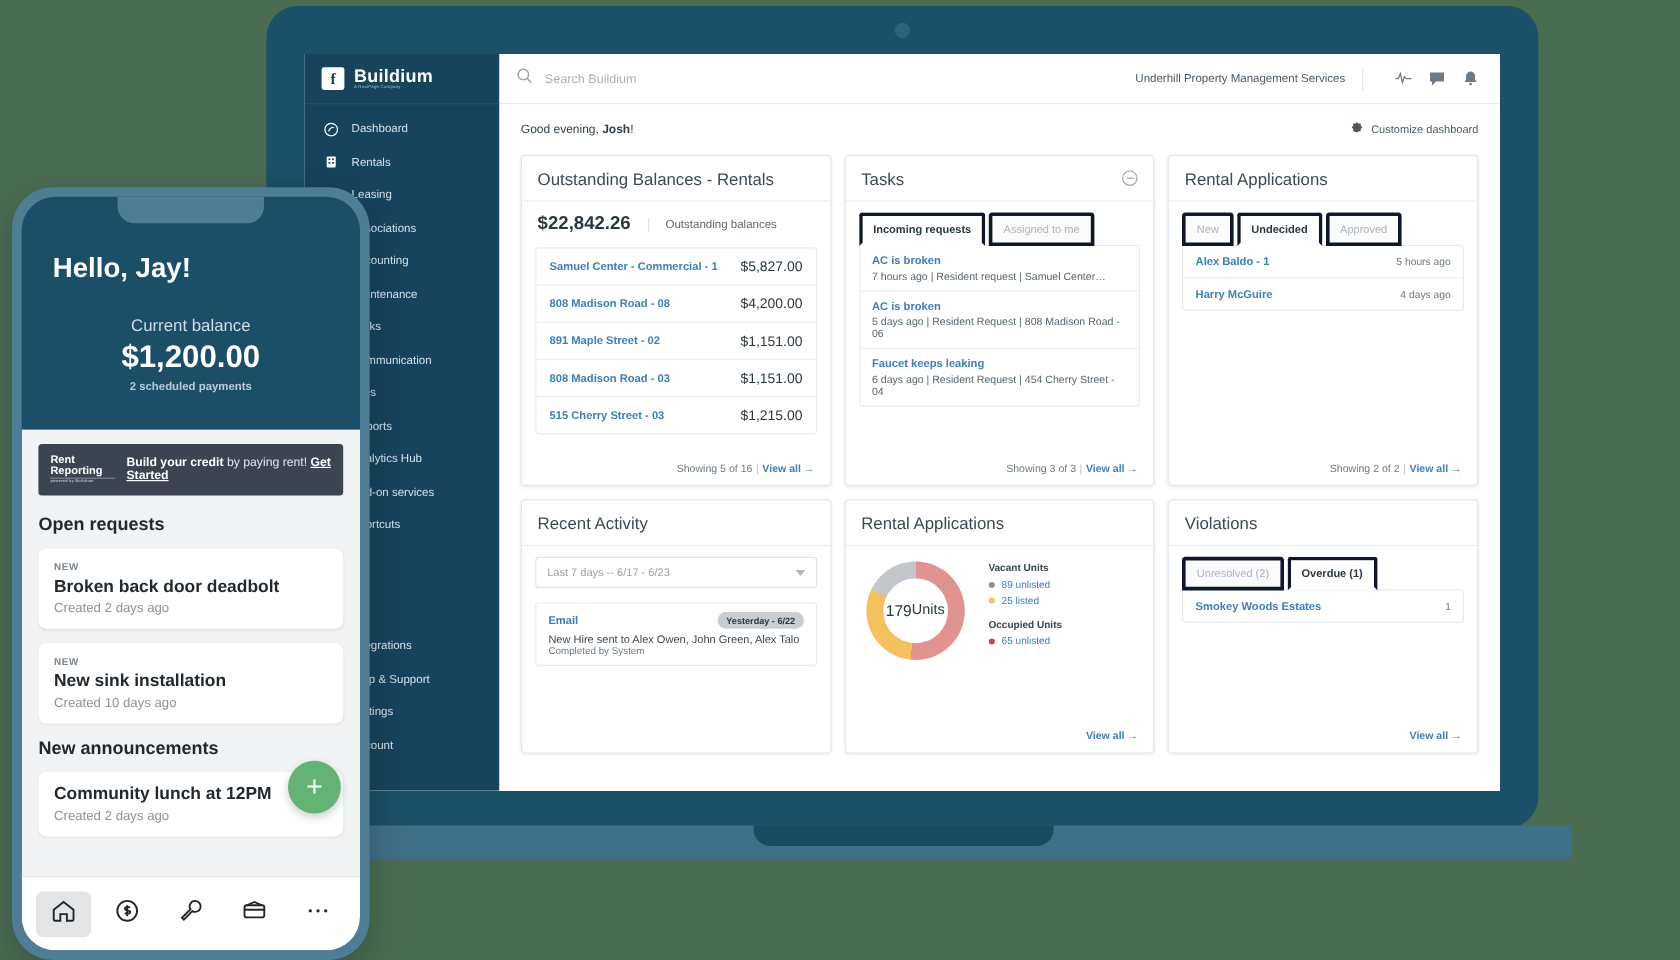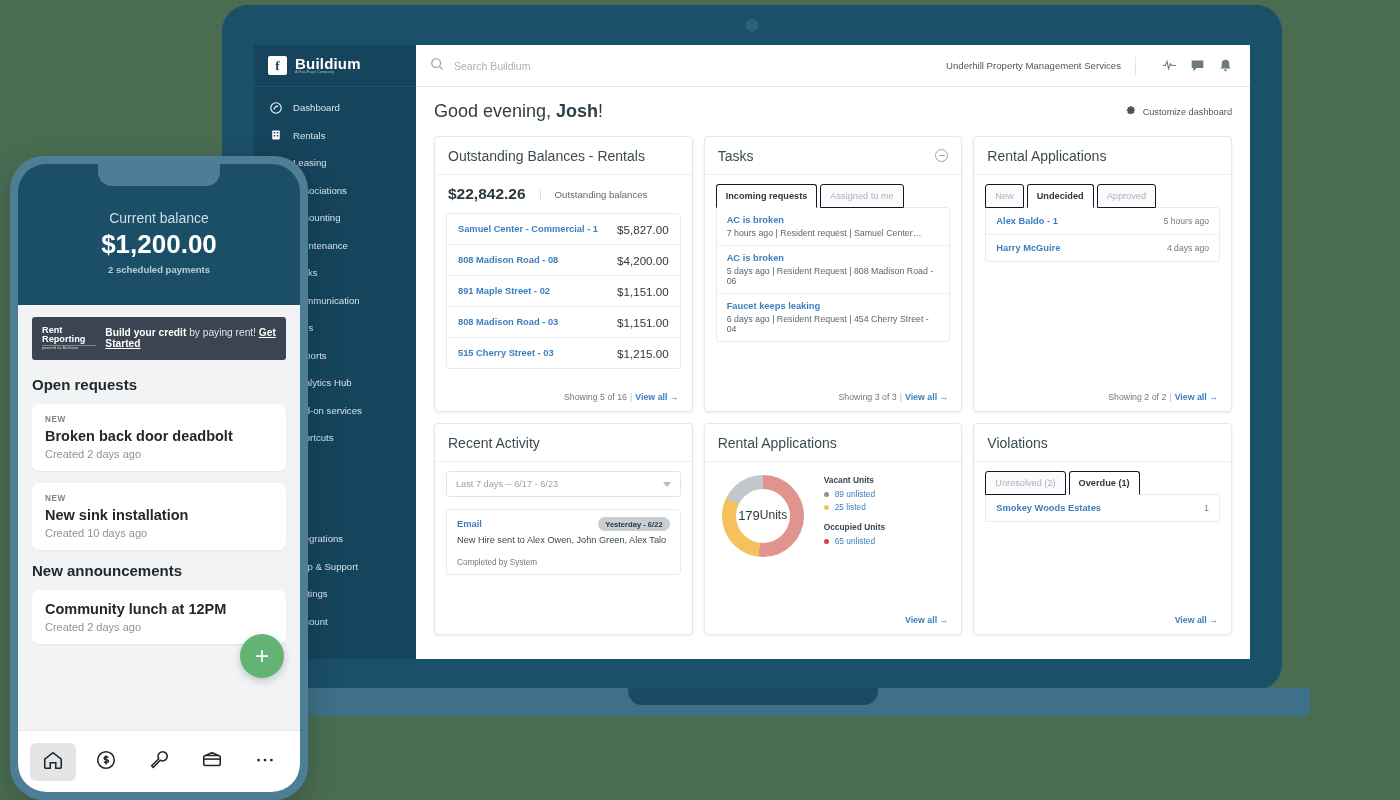--- a/index.html
+++ b/index.html
@@ -101,21 +101,21 @@
   }
   #search-input::placeholder { color: #a9b3ba; }
   #org-name { font-size: 9.6px; color: #4b5a63; }
   #topbar-divider { width:1px; height:18px; background:#dfe4e7; margin: 0 14px; }
   .topicon { width: 18px; height: 18px; margin-left: 10px; color:#6c7a84;
              display:flex; align-items:center; justify-content:center; }
   .topicon svg { width: 15px; height: 15px; }
 
   #content { flex: 1; background: #ffffff; padding: 14px 18px 0 18px; overflow: hidden; }
   #greet-row { display:flex; align-items:center; justify-content:space-between; margin-bottom: 14px; }
-  #greeting { font-size: 18px; color: #2f3e47; }
+  #greeting { font-size: 10px; color: #2f3e47; }
   #greeting b { font-weight: bold; }
   #customize { display:flex; align-items:center; gap:7px; font-size: 9.2px; color:#4b5a63; }
   #customize svg { width: 12px; height: 12px; fill:#48565f; }
 
   #grid {
     display: grid;
     grid-template-columns: repeat(3, 1fr);
     grid-template-rows: 276px 212px;
     gap: 11px;
   }
@@ -157,21 +157,21 @@
     padding: 8.5px 11px; border-bottom:1px solid #eceff1;
   }
   .bal-row:last-child { border-bottom:none; }
   .bal-name { font-size: 9.3px; color:#3c7fbd; font-weight:bold; }
   .bal-amt { font-size: 11.6px; color:#2b3840; }
 
   
   .tabs { display:flex; gap:0; position:relative; z-index:2; }
   .tab {
     font-size: 9.2px; padding: 6px 9px;
-    border:1px solid #0f172a; border-radius:3px 3px 0 0;
+    border:3px solid #0f172a; border-radius:3px 3px 0 0;
     background:#fbfbfc; color:#a9b3ba; margin-right:3px;
   }
   .tab.active { background:#fff; color:#2b3840; font-weight:bold; border-bottom-color:#fff; }
   .tab-panel { border:1px solid #e8ebed; border-radius:0 3px 3px 3px; margin-top:-1px; }
 
   .task-row { padding: 7px 10px; border-bottom:1px solid #eceff1; }
   .task-row:last-child { border-bottom:none; }
   .task-title { font-size: 9.3px; color:#3c7fbd; font-weight:bold; margin-bottom:3px; }
   .task-meta { font-size: 8.8px; color:#59666e; }
 
@@ -186,21 +186,21 @@
     border:1px solid #e0e5e8; border-radius:3px;
     height: 26px; display:flex; align-items:center; justify-content:space-between;
     padding: 0 9px; font-size: 9.2px; color:#98a3aa; margin-bottom: 12px;
   }
   #ra-select .chev { width:0;height:0;border-left:4px solid transparent;border-right:4px solid transparent;border-top:5px solid #b0b9bf; }
   .act-card { border:1px solid #e8ebed; border-radius:3px; padding: 7px 10px; }
   .act-top { display:flex; align-items:center; justify-content:space-between; margin-bottom:4px; }
   .act-kind { font-size:9.3px; color:#3c7fbd; font-weight:bold; }
   .act-badge { background:#c8ced2; color:#2b3840; font-size:7.6px; font-weight:bold;
                border-radius:9px; padding: 2.5px 7px; }
-  .act-desc { font-size:9.2px; color:#3b484f; margin-bottom:13px; }
+  .act-desc { font-size:9.2px; color:#3b484f; margin-bottom:0; }
   .act-sub { font-size:8.2px; color:#6d7a83; }
 
   
   #donut-wrap { display:flex; align-items:flex-start; gap: 20px; padding: 4px 0 0 6px; }
   #donut { position:relative; width:82px; height:82px; flex:none; }
   #donut .hole {
     position:absolute; left:50%; top:50%; transform:translate(-50%,-50%);
     width: 54px; height:54px; background:#fff; border-radius:50%;
     display:flex; flex-direction:row; align-items:center; justify-content:center;
     line-height:1.15;
@@ -687,20 +687,21 @@
 </div>
 <div id="laptop-base">
   <div id="laptop-base-notch"></div>
 </div>
 
 <div id="phone">
   <div id="phone-screen">
     <div id="phone-notch"></div>
 
     <div id="phone-hero">
+      <div id="phone-hello">Hello, Jay!</div>
       <div id="phone-bal-label">Current balance</div>
       <div id="phone-bal">$1,200.00</div>
       <div id="phone-bal-sub">2 scheduled payments</div>
     </div>
 
     <div id="phone-body">
       <div id="rent-banner">
         <div id="rr-label">
           <span>Rent Reporting</span>
           <small>powered by Buildium</small>

